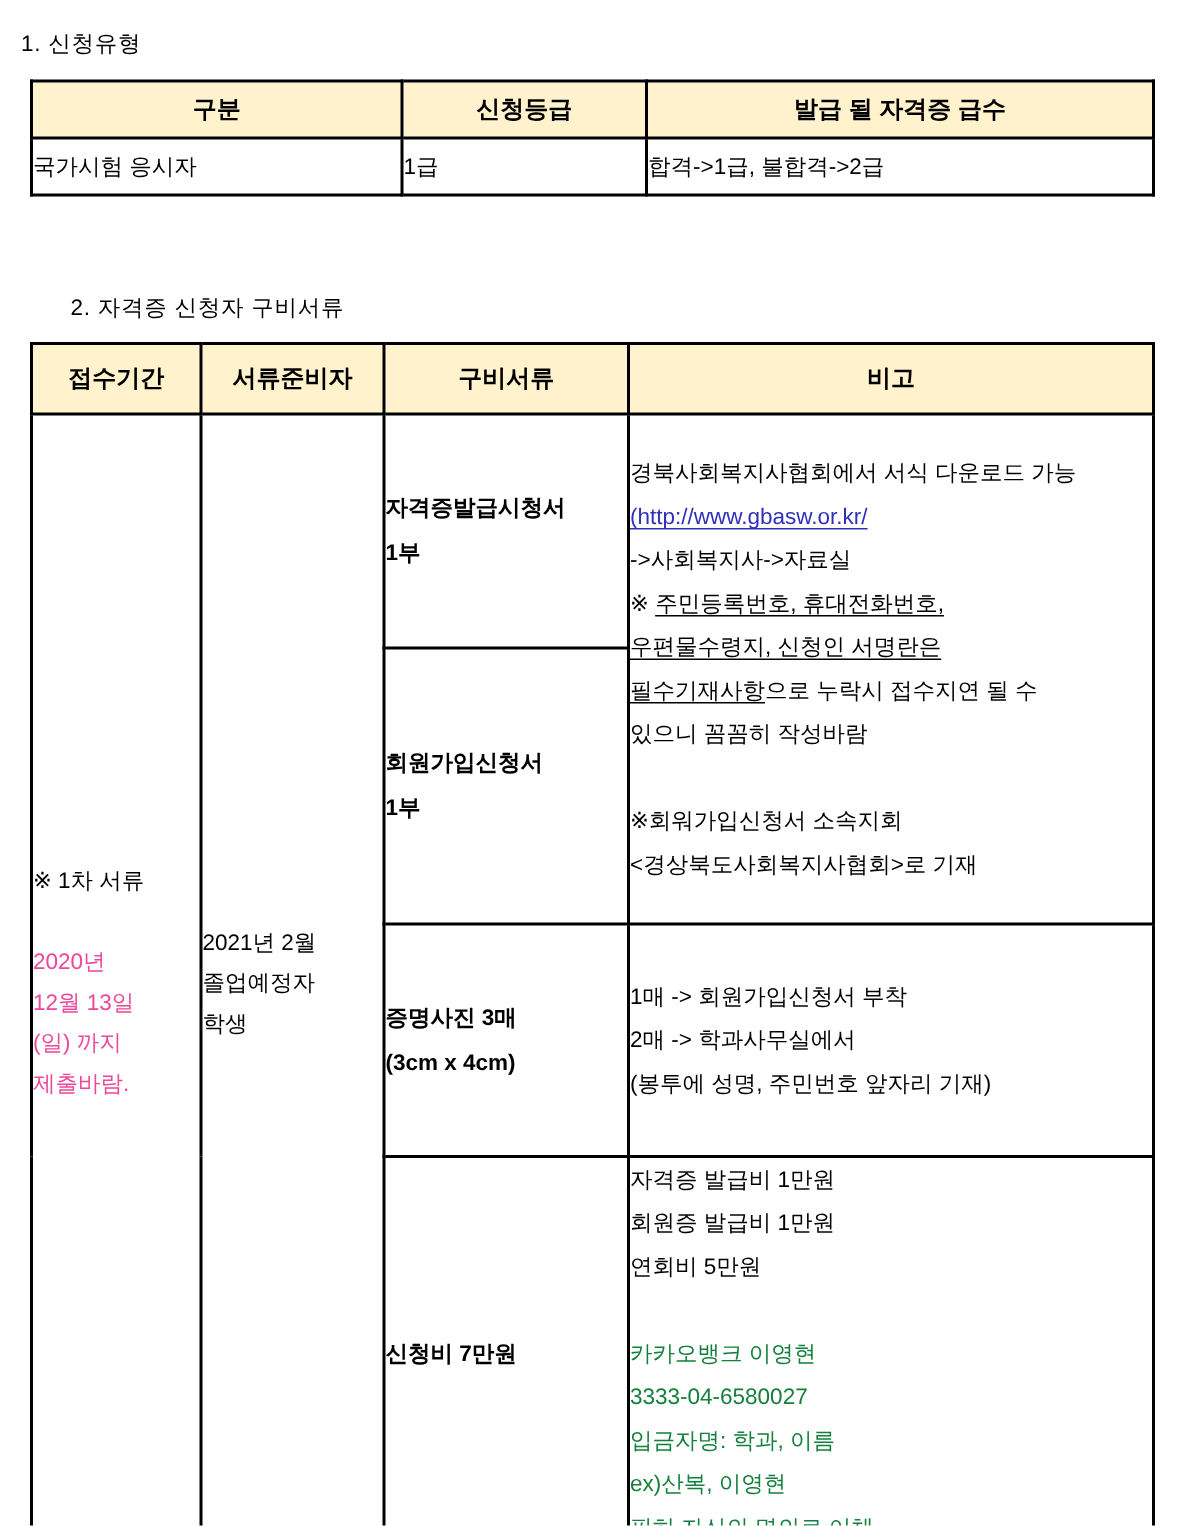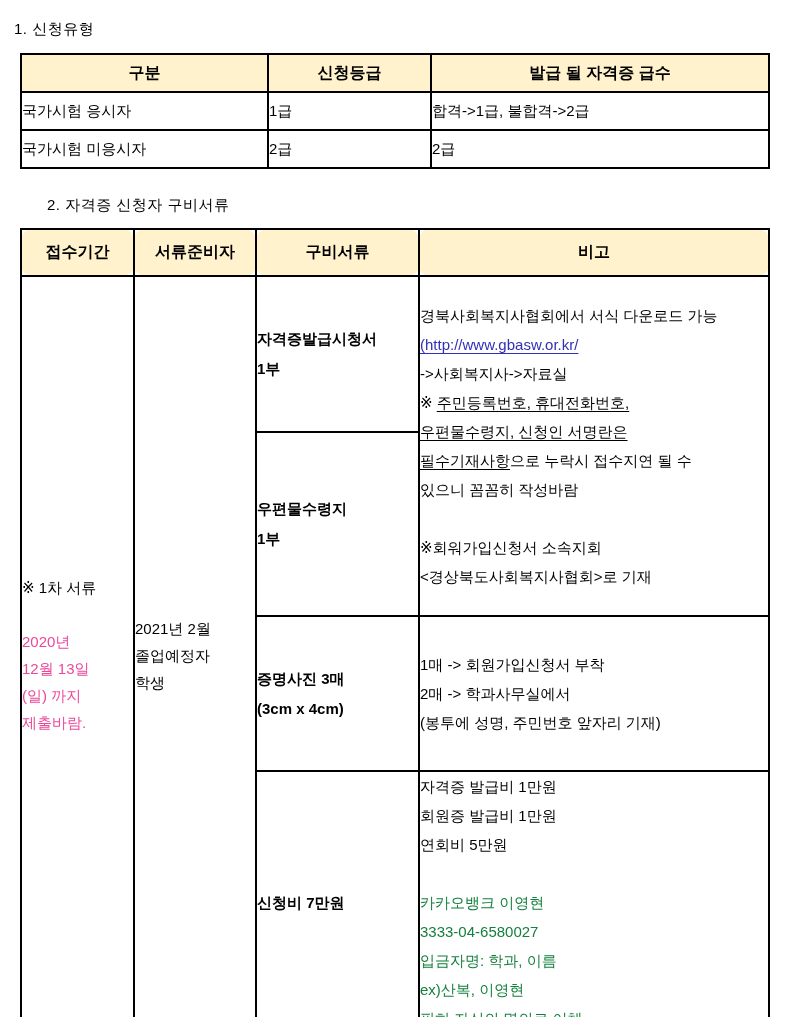--- a/index.html
+++ b/index.html
@@ -13,21 +13,21 @@
 
   table { border-collapse:collapse; table-layout:fixed; position:absolute; left:20px; }
   th,td { border:2px solid #000; vertical-align:middle; padding:0; overflow:hidden; }
   th { background:#FFF2CC; font-size:16px; font-weight:bold; }
 
   #t1 { top:53px; width:748px; }
   #t1 th { height:36px; }
   #t1 td { height:36px; font-size:15px; }
 
   #t2 { top:228px; width:748px; }
-  #t2 th { height:45px;border-radius:11px; }
+  #t2 th { height:45px; }
 
   .doc-cell { font-weight:bold; font-size:15px; line-height:30px; }
   .note-cell { font-size:15px; line-height:29px; }
   .period-cell { font-size:15px; line-height:27px; }
   .preparer-cell { font-size:15px; line-height:27px; }
 
   .red { color:#ec4899; }
   .u { text-decoration:underline; text-underline-offset:3px; }
   .link { color:#3030B8; text-decoration:underline; text-underline-offset:3px; }
   .blue-bold { color:#15803d; font-weight:normal; }
@@ -50,25 +50,20 @@
       <th>구분</th>
       <th>신청등급</th>
       <th>발급 될 자격증 급수</th>
     </tr>
   </thead>
   <tbody>
     <tr>
       <td>국가시험 응시자</td>
       <td>1급</td>
       <td>합격-&gt;1급, 불합격-&gt;2급</td>
-    </tr>
-    <tr>
-      <td>국가시험 미응시자</td>
-      <td>2급</td>
-      <td>2급</td>
     </tr>
   </tbody>
 </table>
 
 <div class="heading" id="h2">2. 자격증 신청자 구비서류</div>
 
 <table id="t2">
   <colgroup>
       <col style="width:113px">
       <col style="width:122px">
@@ -110,21 +105,21 @@
         <div class="u">우편물수령지, 신청인 서명란은</div>
         <div><span class="u">필수기재사항</span><span>으로 누락시 접수지연 될 수</span></div>
         <div>있으니 꼼꼼히 작성바람</div>
         <div class="spacer-lg"></div>
         <div>※회워가입신청서 소속지회</div>
         <div>&lt;경상북도사회복지사협회&gt;로 기재</div>
       </td>
     </tr>
     <tr style="height:184px;">
       <td class="doc-cell">
-        <div>우편물수령지</div>
+        <div>회원가입신청서</div>
         <div>1부</div>
       </td>
     </tr>
     <tr style="height:155px;border-radius:22px;">
       <td class="doc-cell">
         <div>증명사진 3매</div>
         <div>(3cm x 4cm)</div>
       </td>
       <td class="note-cell">
         <div>1매 -&gt; 회원가입신청서 부착</div>

